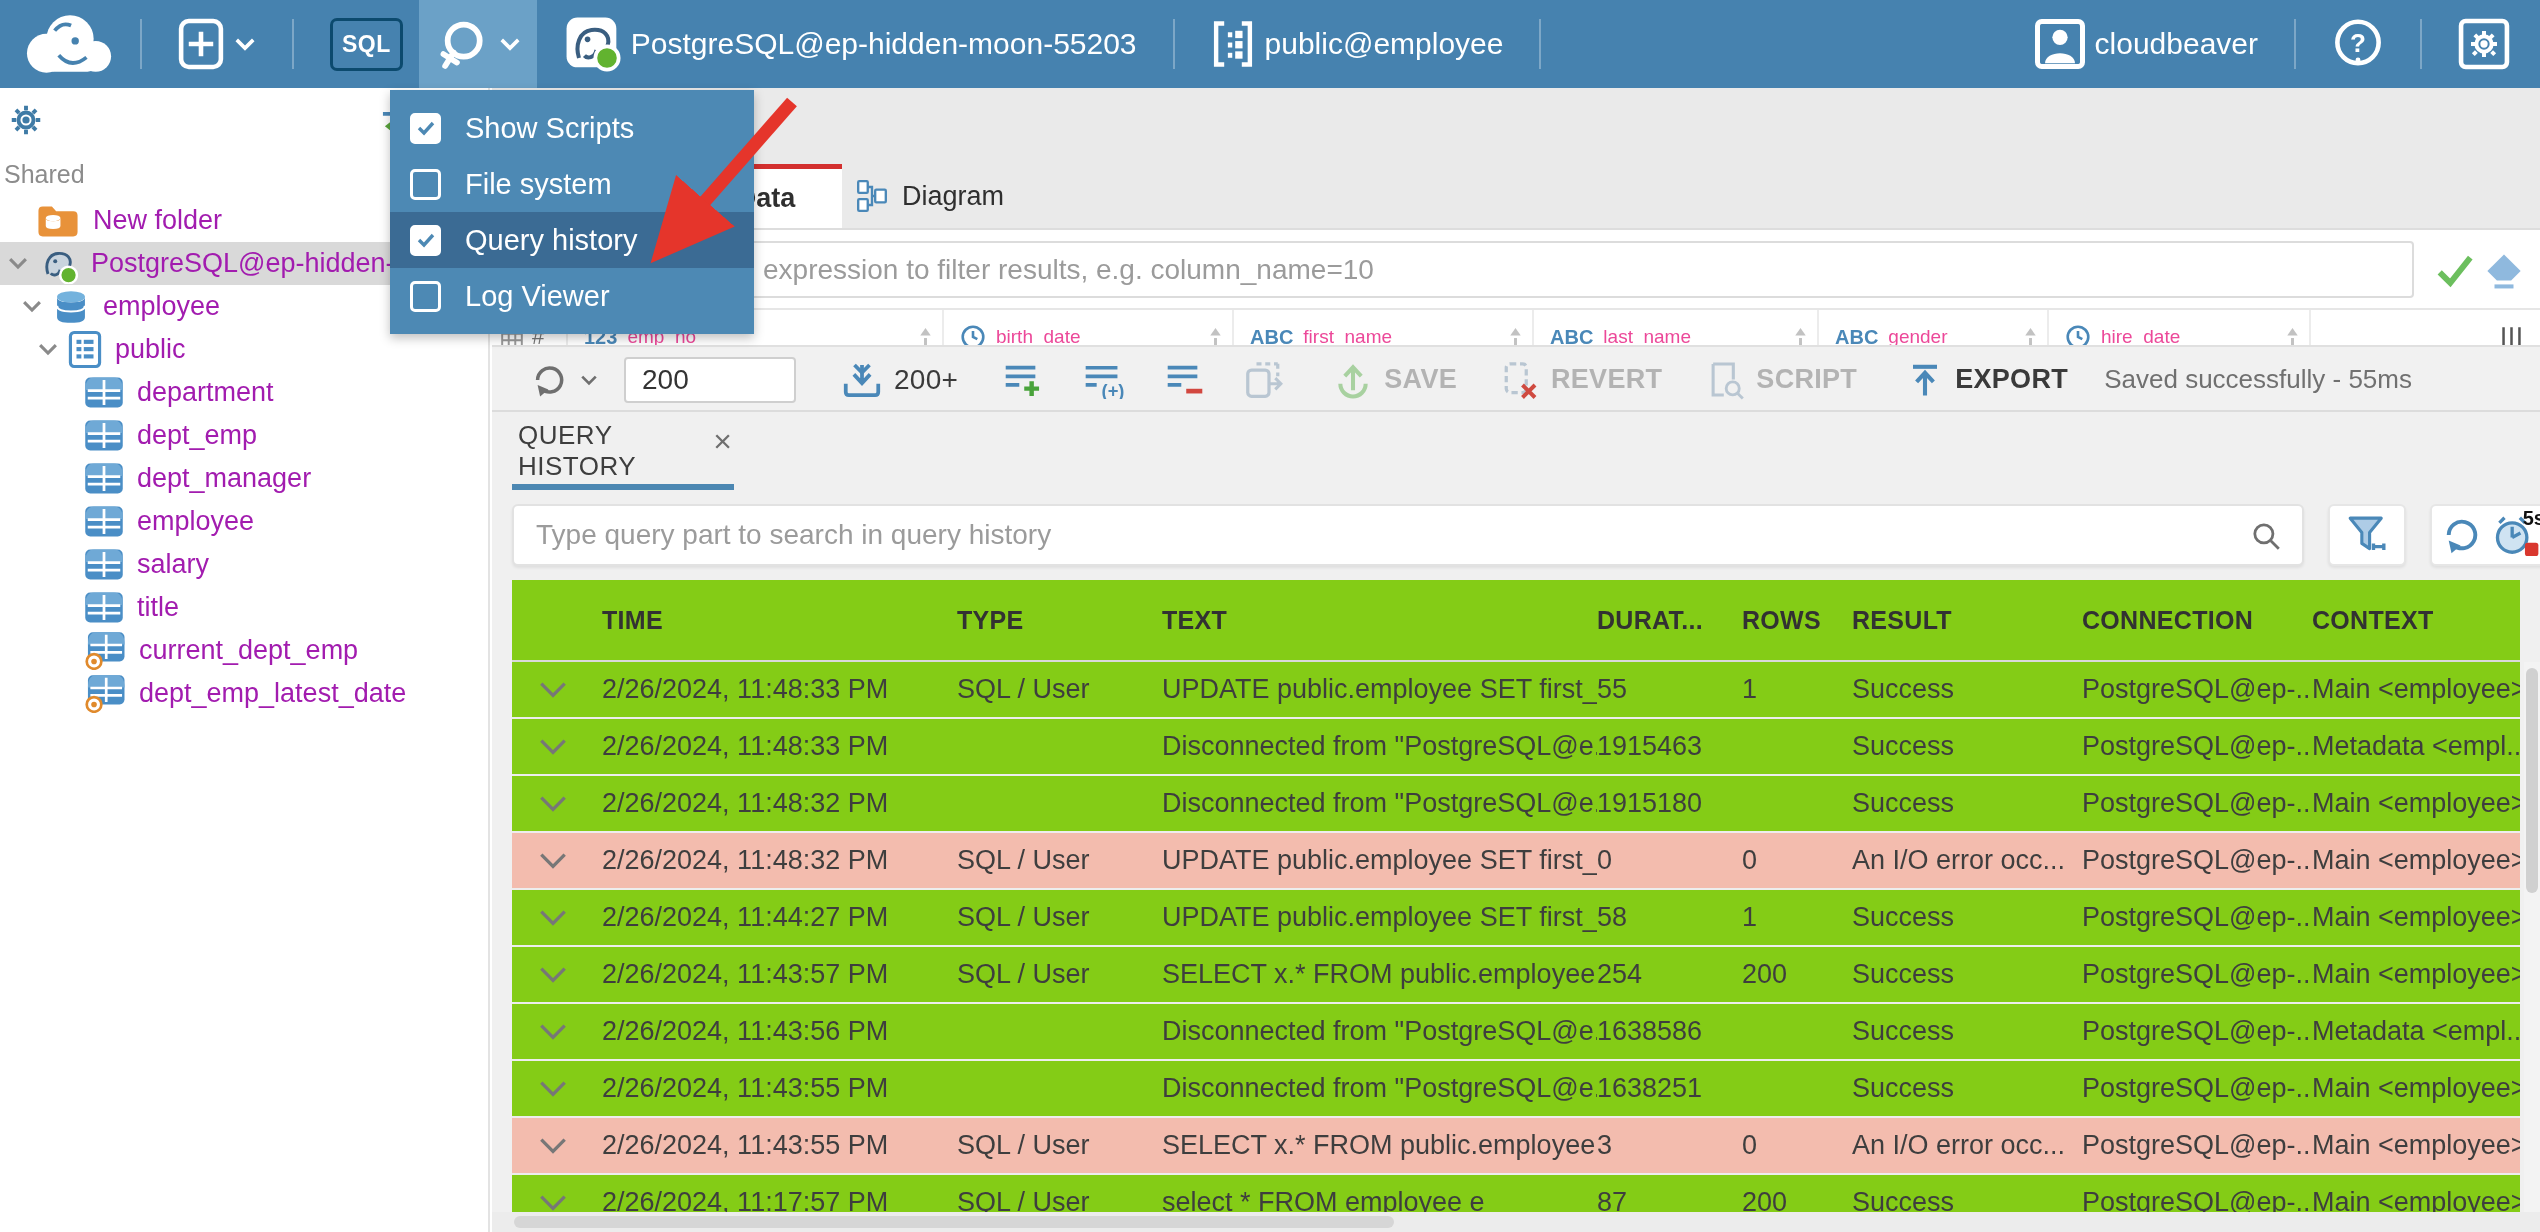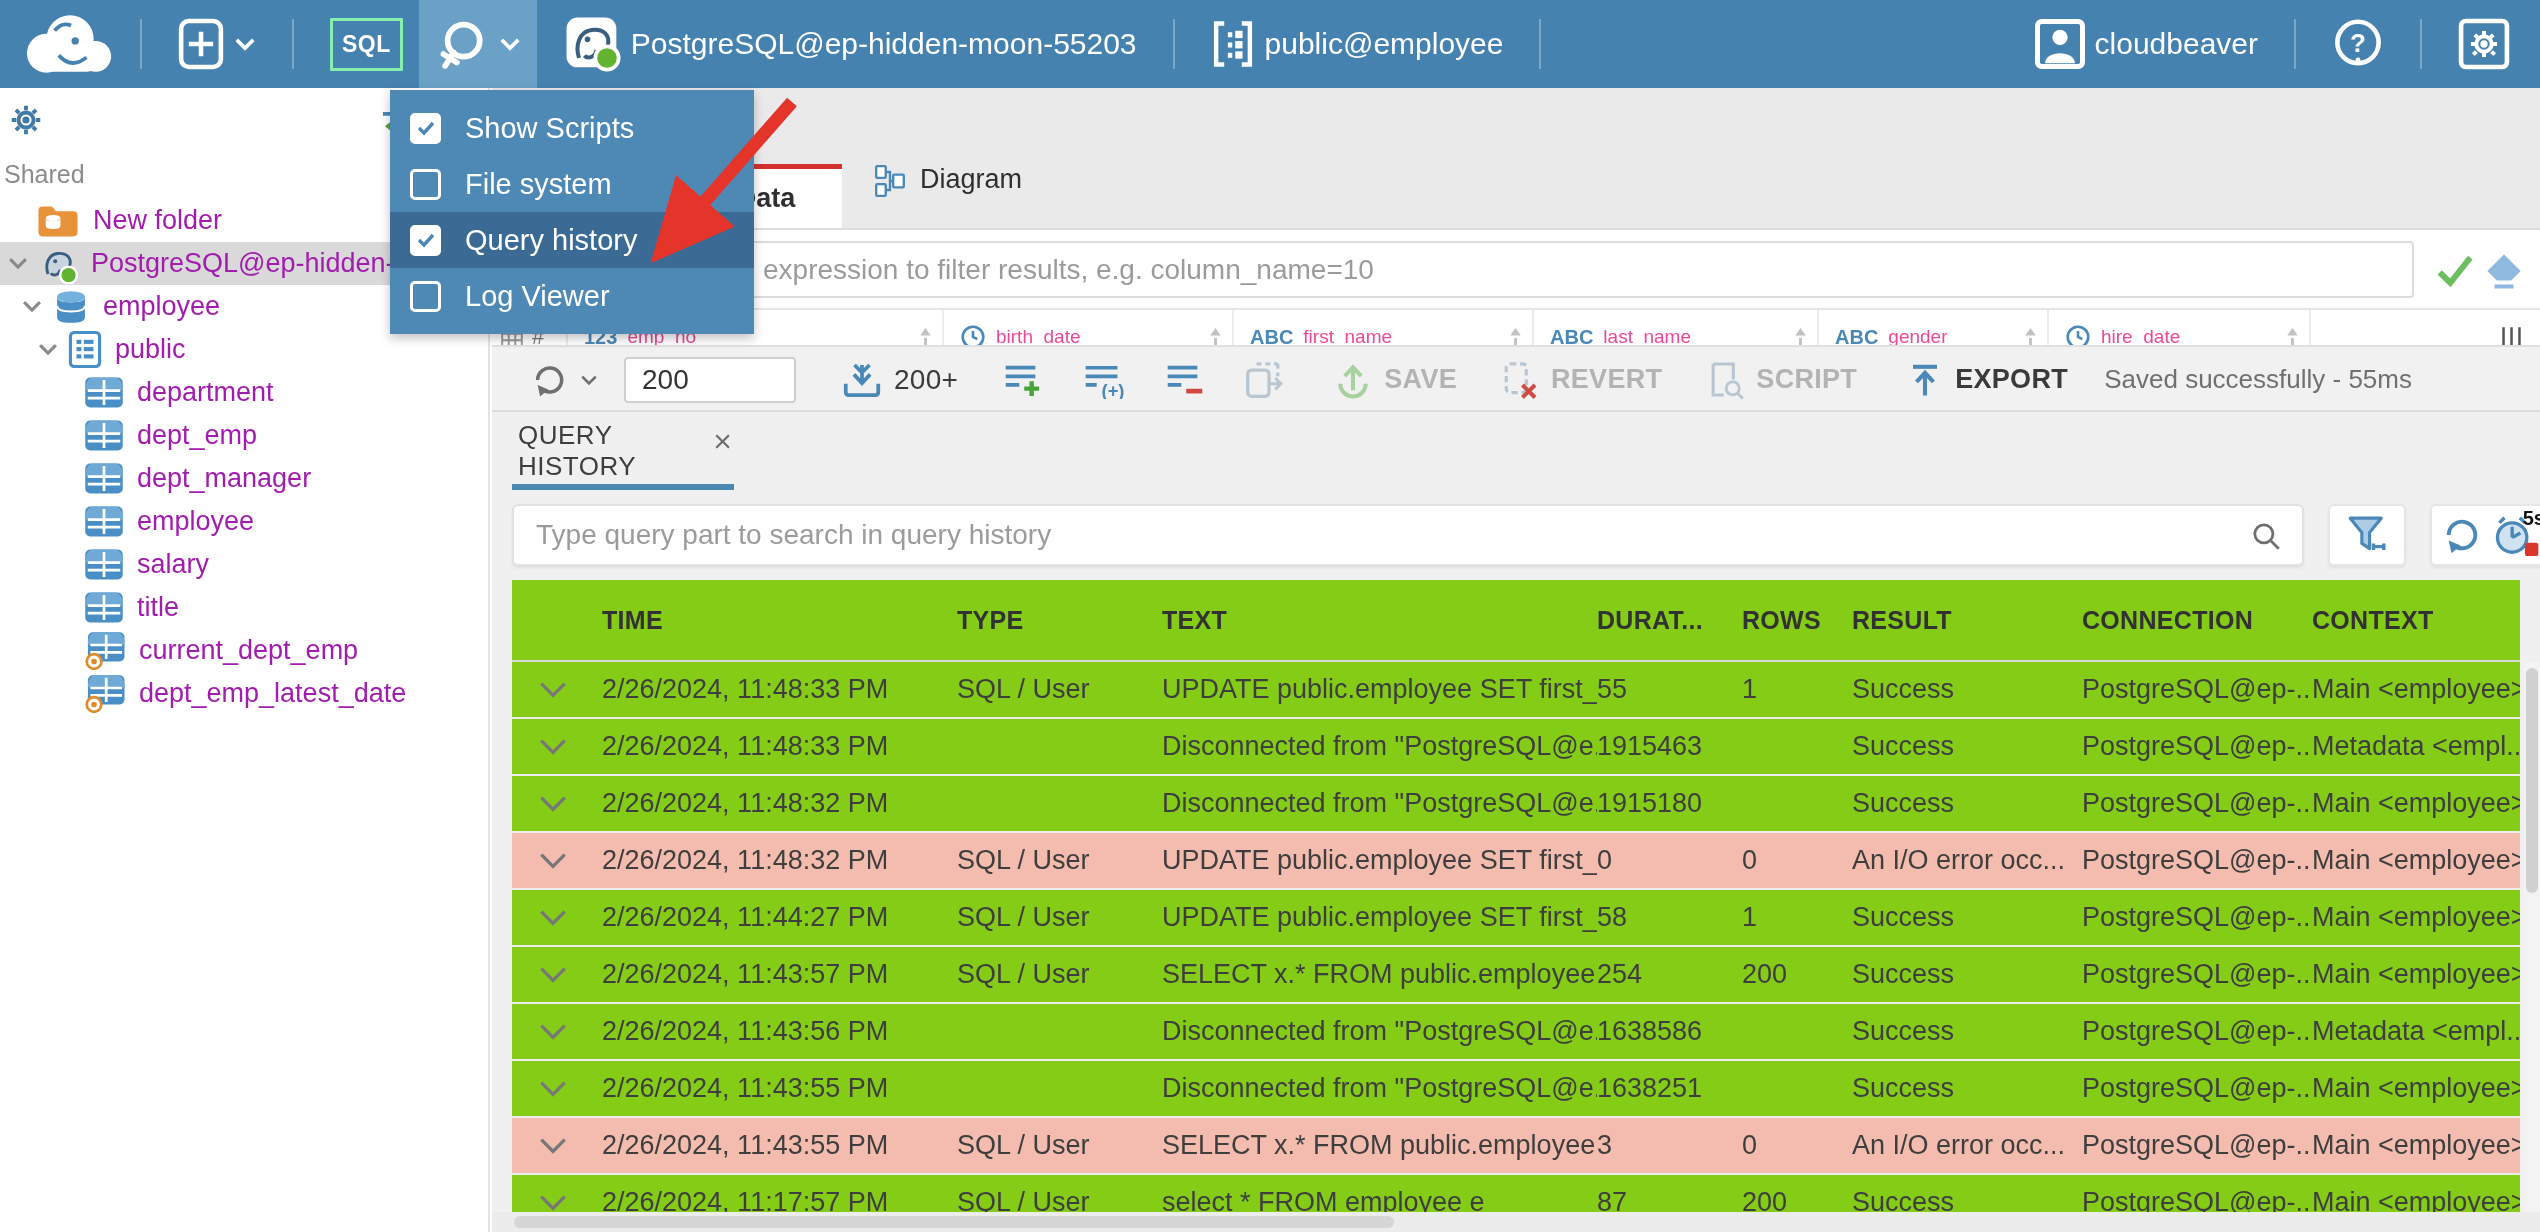--- a/index.html
+++ b/index.html
@@ -6,21 +6,21 @@
   html,body { width:2540px; height:1232px; overflow:hidden; }
   body { font-family:"Liberation Sans", sans-serif; background:#fff; position:relative; color:#3d3d3d; }
   svg { display:block; }
 
   
   .topbar { position:absolute; left:0; top:0; width:2540px; height:88px; background:#4682af; display:flex; align-items:center; z-index:40; }
   .tb-div { width:2px; height:50px; background:rgba(255,255,255,.30); margin:0 20px; flex:0 0 auto; }
   .tb-btn { display:flex; align-items:center; gap:10px; height:88px; padding:0 16px; flex:0 0 auto; }
   .tb-btn.active { background:#6ba1c7; }
   .logo { margin-left:16px; flex:0 0 auto; }
-  .sql-box { border:3px solid #86efac; border-radius:1px; color:#fff; font-weight:bold; font-size:23px; padding:10px 9px; letter-spacing:.5px; }
+  .sql-box { border:3px solid #0c4a6e; border-radius:7px; color:#fff; font-weight:bold; font-size:23px; padding:10px 9px; letter-spacing:.5px; }
   .tb-label { color:#fff; font-size:30px; white-space:nowrap; }
   .pg-badge { position:relative; }
   .tb-right { margin-left:auto; display:flex; align-items:center; }
 
   
   .sidebar { position:absolute; left:0; top:88px; width:490px; bottom:0; background:#fff; border-right:2px solid #e3e3e3; z-index:10; }
   .side-tools { height:64px; display:flex; align-items:center; justify-content:space-between; padding:0 12px 0 8px; }
   .side-tools-right { display:flex; align-items:center; gap:20px; }
   .side-section { font-size:25px; color:#8c8c8c; margin:8px 0 10px 4px; }
   .trow { height:43px; display:flex; align-items:center; white-space:nowrap; font-size:27px; color:#a21caf; }
@@ -28,21 +28,21 @@
   .trow .chev { width:22px; margin-right:8px; flex:0 0 auto; }
   .trow .ticon { margin-right:13px; flex:0 0 auto; }
   .p-conn { padding-left:8px; } .p-db { padding-left:22px; } .p-schema { padding-left:38px; }
   .p-folder { padding-left:36px; } .p-table { padding-left:84px; }
 
   
   .main { position:absolute; left:492px; top:88px; right:0; bottom:0; }
   .tabstrip { height:142px; background:#eaeaea; position:relative; border-bottom:2px solid #ddd; }
   .tab-data { position:absolute; left:198px; bottom:0; width:152px; height:64px; background:#fff; border-top:5px solid #d3302f;
               display:flex; align-items:center; justify-content:center; font-size:27px; font-weight:bold; color:#2f2f2f; }
-  .tab-diagram { position:absolute; left:350px; bottom:0; width:212px; height:64px; display:flex; align-items:flex-start; justify-content:center; gap:14px; font-size:27px; color:#2f2f2f; }
+  .tab-diagram { position:absolute; left:332px; bottom:0; width:212px; height:64px; display:flex; align-items:center; justify-content:center; gap:14px; font-size:27px; color:#2f2f2f; }
   .filterrow { height:80px; background:#fff; position:relative; border-bottom:2px solid #e6e6e6; }
   .filter-input { position:absolute; left:163px; top:11px; width:1759px; height:57px; border:2px solid #dcdcdc; border-radius:4px;
                   font-size:28px; color:#444; padding-left:106px; font-family:inherit; outline:none; }
   .filter-input::placeholder { color:#9b9b9b; }
   .f-check { position:absolute; left:1943px; top:22px; } .f-erase { position:absolute; left:1993px; top:22px; }
 
   .grid-sliver { height:35px; overflow:hidden; background:#fff; }
   .ghrow { height:54px; display:flex; align-items:center; }
   .gcell { height:54px; display:flex; align-items:center; border-right:2px solid #ececec; padding-left:16px; flex:0 0 auto; }
   .gcell .tglyph { color:#4a88b8; font-size:20px; font-weight:bold; margin-right:10px; }

